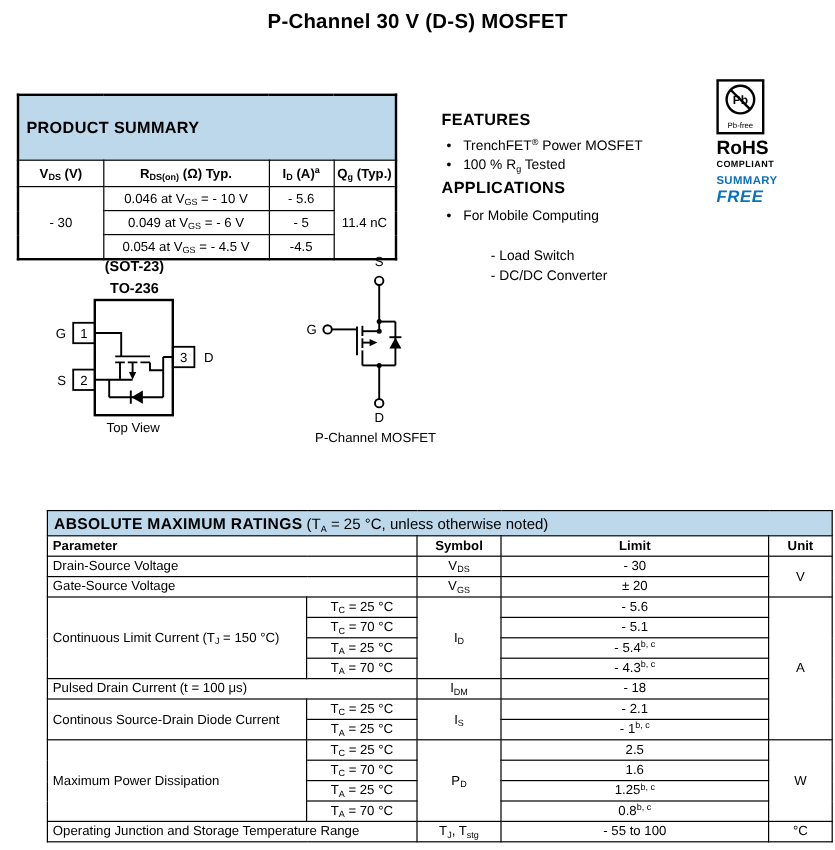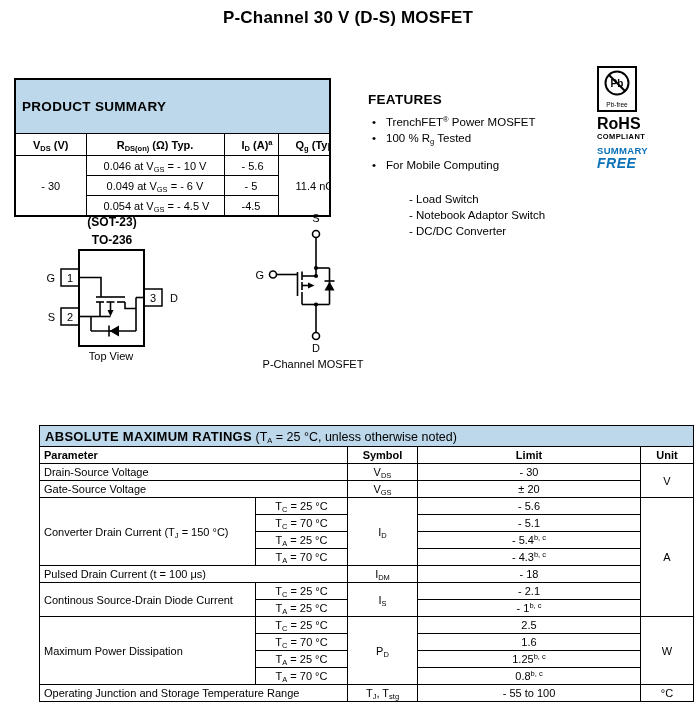--- a/index.html
+++ b/index.html
@@ -7,21 +7,21 @@
   .page{position:relative;width:696px;height:708px;background:#fff;overflow:hidden;}
   .title{position:absolute;top:8px;left:0;width:100%;text-align:center;
          font-size:17px;font-weight:bold;margin:0;letter-spacing:.2px;}
   table{border-collapse:collapse;table-layout:fixed;}
   td,th{overflow:hidden;white-space:nowrap;}
   sub{font-size:7.5px;line-height:0;vertical-align:-2px;}
   sup{font-size:7.5px;line-height:0;vertical-align:4px;}
 
   
   .ps-table{position:absolute;left:14px;top:78px;width:315px;border:2px solid #000;}
-  .ps-table td,.ps-table th{border:1px solid #000;font-size:11px;text-align:center;padding:0 17px;}
+  .ps-table td,.ps-table th{border:1px solid #000;font-size:11px;text-align:center;padding:0 2px;}
   .ps-table .cap{background:#BDD8EA;text-align:left;font-weight:bold;font-size:13.5px;
                  padding:18px 6px;height:17px;letter-spacing:.3px;}
   .ps-table th{height:21px;font-weight:bold;}
   .ps-table td{height:19px;}
 
   
   .features{position:absolute;left:368px;top:62px;width:230px;margin-top:30px;}
   .apps{position:absolute;left:368px;top:149px;width:240px;}
   .sec-head{font-size:13.5px;font-weight:bold;margin:0 0 7px 0;letter-spacing:.3px;}
   .blist{margin:0;padding:0;list-style:none;font-size:11.5px;}
@@ -94,26 +94,26 @@
 
   <div class="features">
     <div class="sec-head">FEATURES</div>
     <ul class="blist">
       <li><span class="bullet">•</span><span><span>TrenchFET</span><sup>®</sup><span> Power MOSFET</span></span></li>
       <li><span class="bullet">•</span><span><span>100 % R</span><sub>g</sub><span> Tested</span></span></li>
     </ul>
   </div>
 
   <div class="apps">
+    <div class="sec-head">APPLICATIONS</div>
     <ul class="blist" style="margin-top:8px;">
       <li><span class="bullet">•</span><span>For Mobile Computing</span></li>
     </ul>
     <ul class="subitems">
       <li>- Load Switch</li>
-      <li>- Notebook Adaptor Switch</li>
       <li>- DC/DC Converter</li>
     </ul>
   </div>
 
   <div class="compliance">
     <div class="pb-box">
       <svg width="36" height="42" viewBox="0 0 36 42">
         <circle cx="18" cy="15" r="11.5" fill="none" stroke="#000" stroke-width="2"></circle>
         <text x="18" y="19" font-size="10" font-weight="bold" text-anchor="middle">Pb</text>
         <line x1="10" y1="7" x2="26" y2="23" stroke="#000" stroke-width="2"></line>
@@ -214,21 +214,21 @@
       <td><span>V</span><sub>DS</sub></td>
       <td>- 30</td>
       <td rowspan="2">V</td>
     </tr>
     <tr>
       <td class="l" colspan="2">Gate-Source Voltage</td>
       <td><span>V</span><sub>GS</sub></td>
       <td>± 20</td>
     </tr>
     <tr>
-      <td class="l" rowspan="4"><span>Converter Drain Current (T</span><sub>J</sub><span> = 150 °C)</span></td>
+      <td class="l" rowspan="4"><span>Continuous Limit Current (T</span><sub>J</sub><span> = 150 °C)</span></td>
       <td><span>T</span><sub>C</sub><span> = 25 °C</span></td>
       <td rowspan="4"><span>I</span><sub>D</sub></td>
       <td>- 5.6</td>
       <td rowspan="7">A</td>
     </tr>
     <tr>
       <td><span>T</span><sub>C</sub><span> = 70 °C</span></td>
       <td>- 5.1</td>
     </tr>
     <tr>

